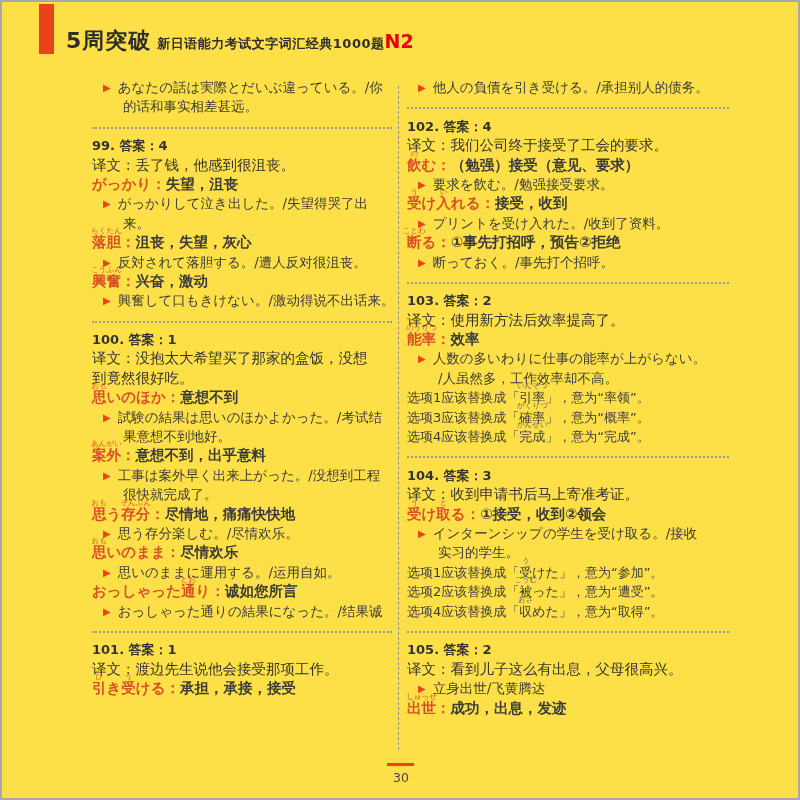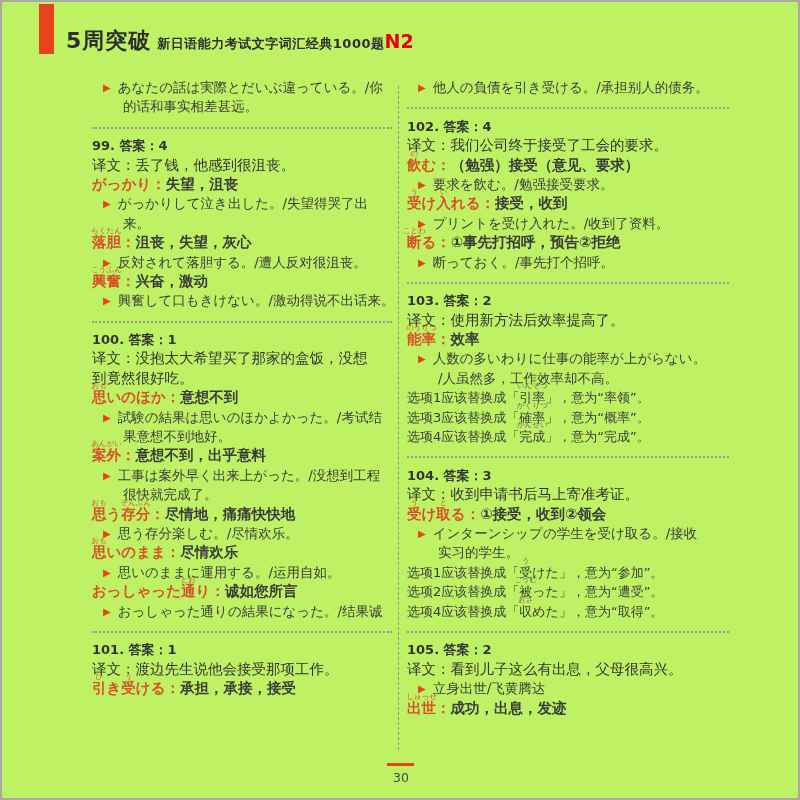--- a/index.html
+++ b/index.html
@@ -1,18 +1,18 @@
 <!DOCTYPE html>
 <html><head>
 <meta charset="utf-8">
 <style>
   html,body { margin:0; padding:0; background:#fff; }
   .page {
     position:relative; width:800px; height:800px; box-sizing:border-box;
-    background:#bef264; border:2px solid #a8a8a8; overflow:hidden;
+    background:#fde047; border:2px solid #a8a8a8; overflow:hidden;
     font-family:"DejaVu Sans", sans-serif; color:#3b3b3b;
   }
   .red-bar { position:absolute; left:37px; top:2px; width:15px; height:50px; background:#e8431a; }
   .header { position:absolute; left:64px; top:24px; height:32px; display:flex; align-items:baseline; }
   .series   { font-size:22px; font-weight:bold; color:#2e2e2e; letter-spacing:1px; }
   .subtitle { font-size:13px; font-weight:bold; color:#2e2e2e; margin-left:6px; letter-spacing:0.5px; }
   .level    { font-size:19px; font-weight:bold; color:#e60012; }
 
   .vdivider { position:absolute; left:396px; top:84px; height:664px; border-left:1px dashed #8f8f8f; }
 

